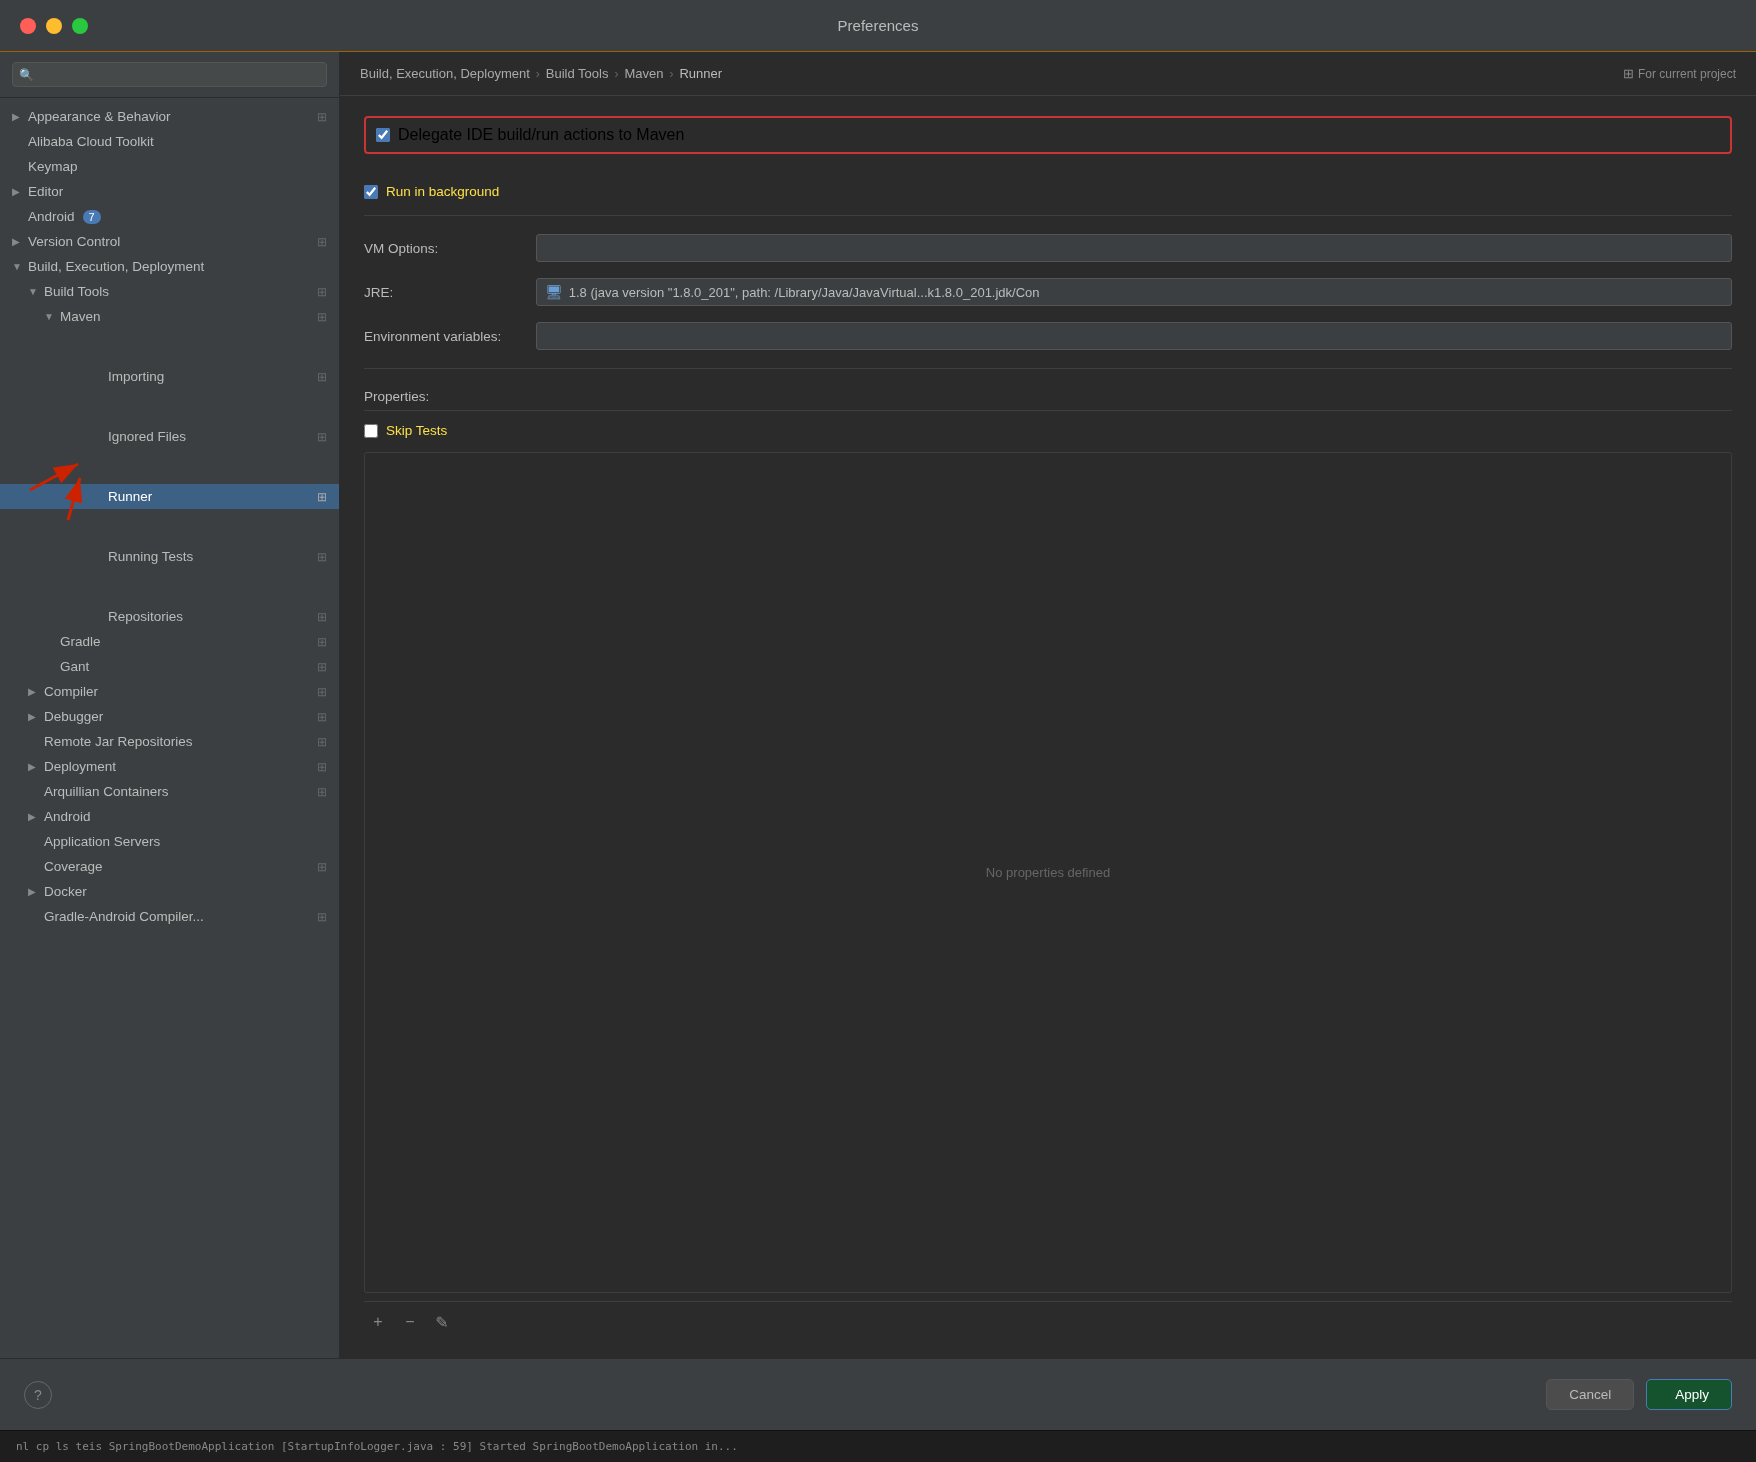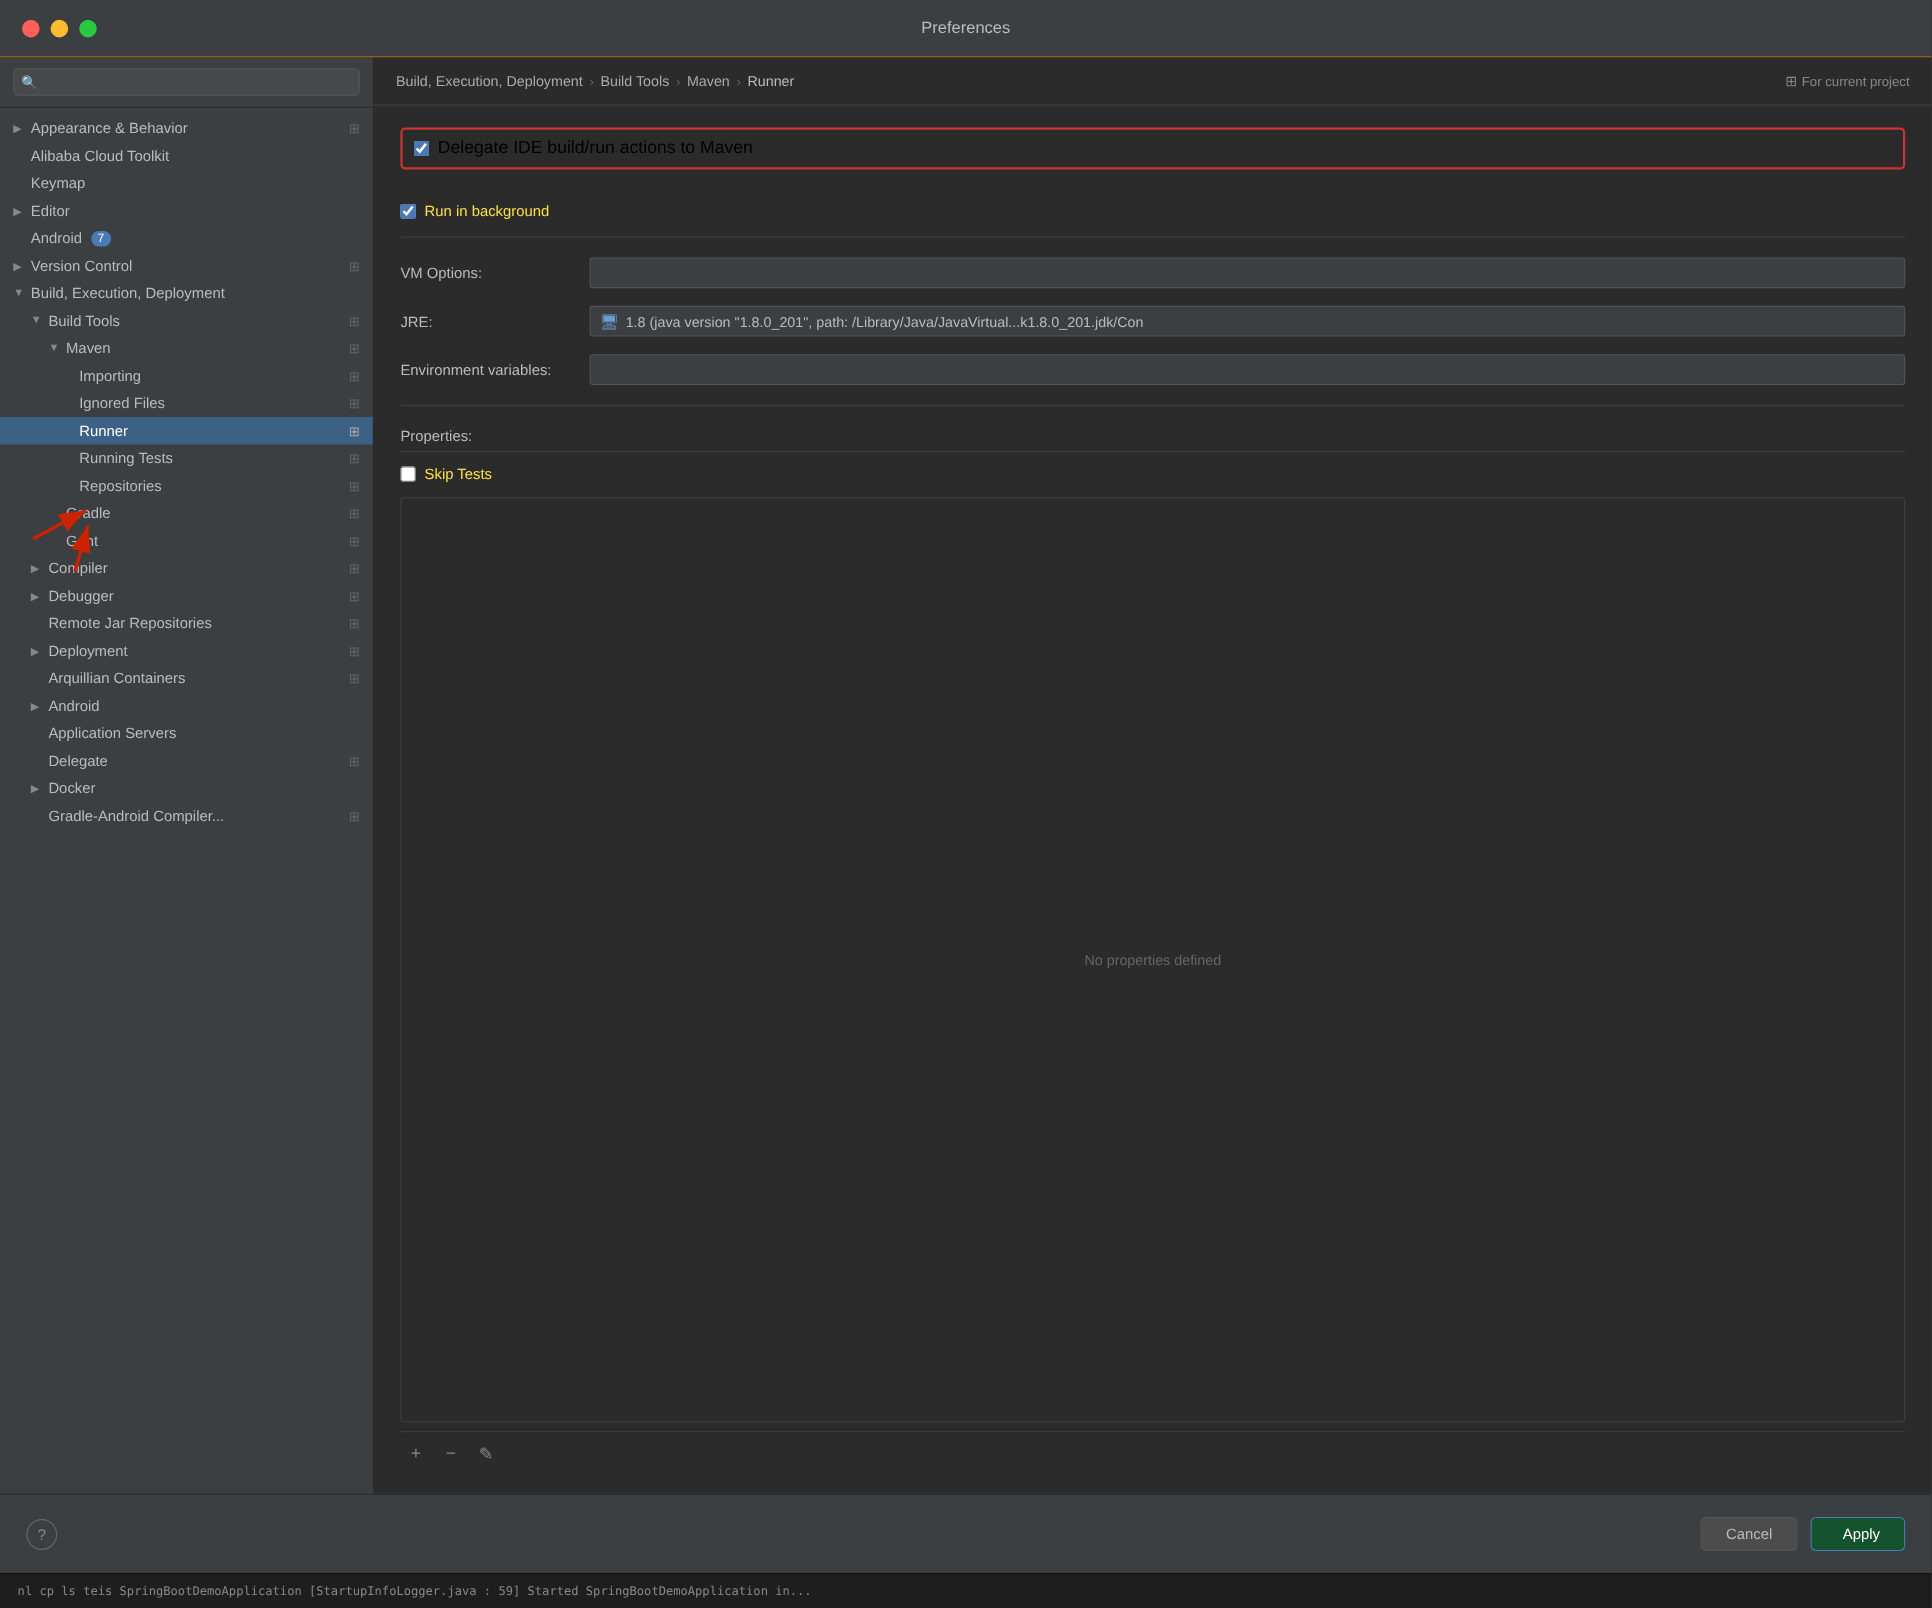--- a/index.html
+++ b/index.html
@@ -113,21 +113,21 @@
       width: 16px;
       display: inline-block;
       font-size: 10px;
       color: #888;
       flex-shrink: 0;
     }
     .tree-item.selected .arrow { color: #ccc; }
 
     .indent-1 { padding-left: 28px; }
     .indent-2 { padding-left: 44px; }
-    .indent-3 { padding-left: 56px; }
+    .indent-3 { padding-left: 92px; margin-top: 35px; }
 
     .tree-item .copy-icon {
       margin-left: auto;
       color: #666;
       font-size: 12px;
     }
     .tree-item.selected .copy-icon { color: #aaa; }
 
     .plugins-badge {
       background: #4a7ab5;
@@ -532,21 +532,21 @@
         <span>Android</span>
       </div>
 
       <div class="tree-item indent-1">
         <span class="arrow"> </span>
         <span>Application Servers</span>
       </div>
 
       <div class="tree-item indent-1">
         <span class="arrow"> </span>
-        <span>Delegate</span>
+        <span>Coverage</span>
         <span class="copy-icon">⊞</span>
       </div>
 
       <div class="tree-item indent-1">
         <span class="arrow">▶</span>
         <span>Docker</span>
       </div>
 
       <div class="tree-item indent-1">
         <span class="arrow"> </span>

